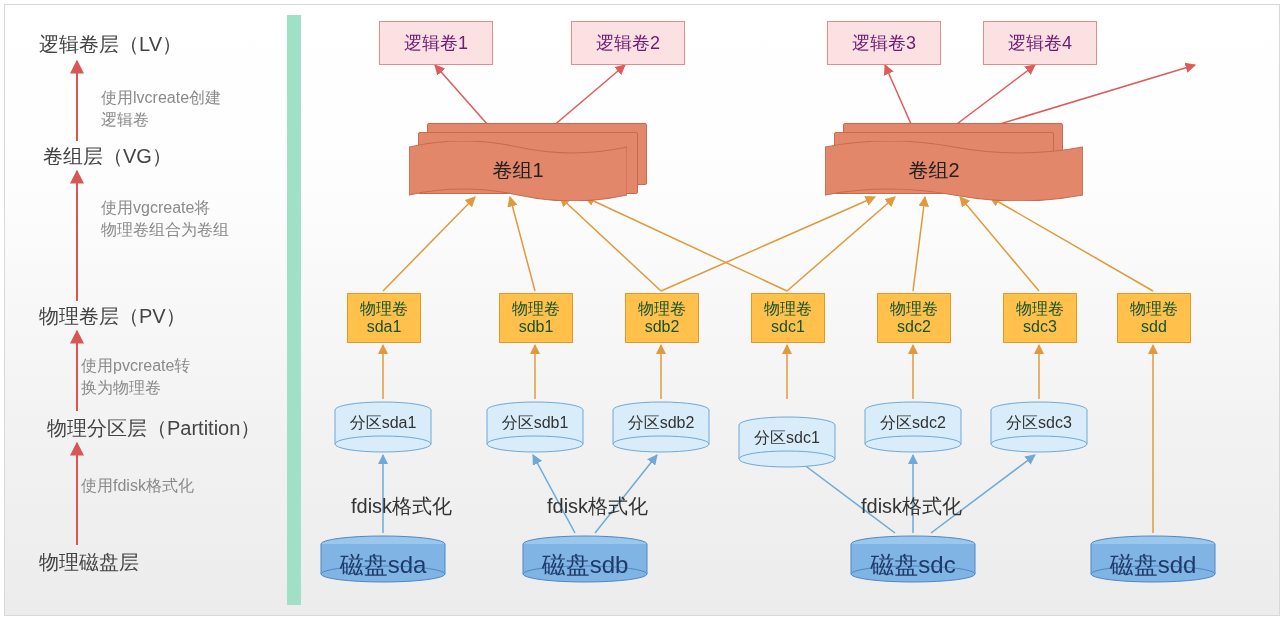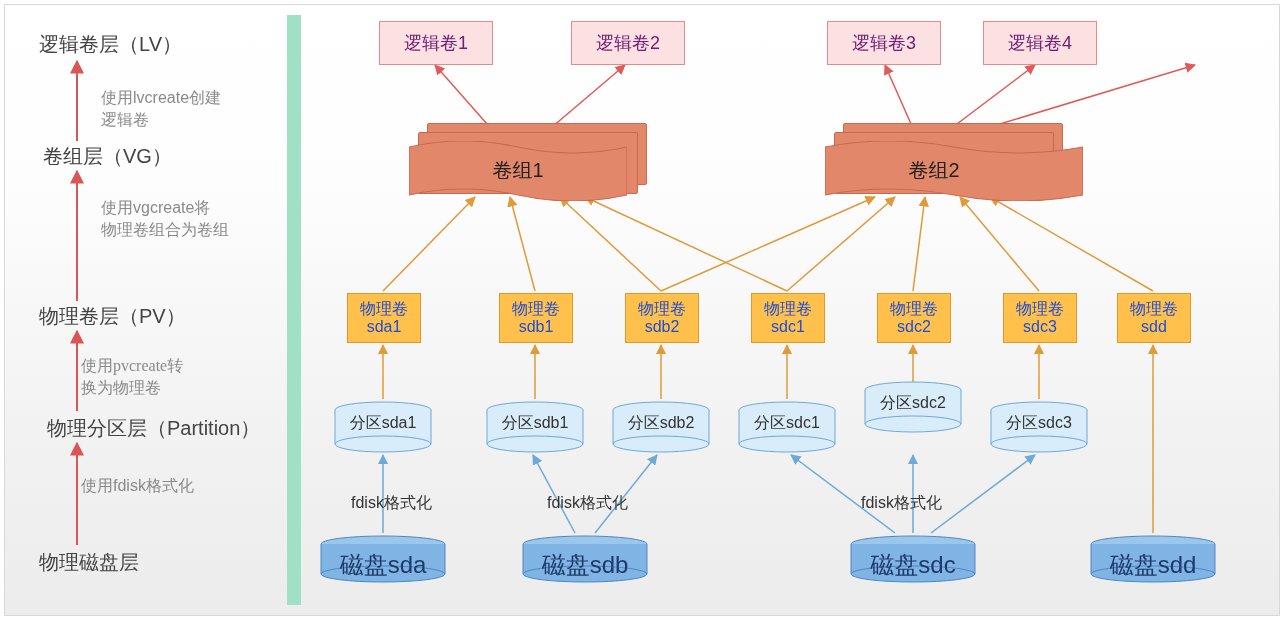--- a/index.html
+++ b/index.html
@@ -28,50 +28,50 @@
   
   .vg-stack{position:absolute;}
   .vg-sheet{position:absolute;width:218px;height:60px;border:1px solid #c76a4f;background:#e3876b;
             border-radius:2px;}
   .vg-front{position:absolute;width:218px;height:60px;}
   .vg-front svg{position:absolute;left:0;top:0;width:100%;height:100%;}
   .vg-text{position:absolute;left:0;top:0;width:218px;height:58px;display:flex;align-items:center;justify-content:center;font-size:20px;color:#222;}
   
   
   .pv{position:absolute;width:72px;height:48px;background:#ffc04c;border:1px solid #e09a2a;
-      display:flex;flex-direction:column;align-items:center;justify-content:center;font-size:16px;color:#1d4ed8;line-height:1.15;}
+      display:flex;flex-direction:column;align-items:center;justify-content:center;font-size:16px;color:#14532d;line-height:1.15;}
   
   
   .part{position:absolute;width:100px;height:54px;}
   .part svg{position:absolute;left:0;top:0;width:100%;height:100%;}
   .part .t{position:absolute;left:0;top:12px;width:100%;text-align:center;font-size:16px;color:#333;}
   
   
   .disk{position:absolute;width:128px;height:50px;}
   .disk svg{position:absolute;left:0;top:0;width:100%;height:100%;}
   .disk .t{position:absolute;left:0;top:14px;width:100%;text-align:center;font-size:24px;color:#1f3a68;}
   
-  .note{position:absolute;font-size:16px;color:#333;white-space:nowrap;}
+  .note{position:absolute;font-size:20px;color:#333;white-space:nowrap;}
   
   svg.arrows{position:absolute;left:0;top:0;width:1276px;height:612px;pointer-events:none;}
 </style>
 </head>
 <body>
 
 <div class="frame">
   <div class="shadow"></div>
 
   <div class="label" style="left:34px;top:26px;">逻辑卷层（LV）</div>
   <div class="label small" style="left:96px;top:82px;white-space:pre;">使用lvcreate创建
 逻辑卷</div>
   <div class="label" style="left:38px;top:138px;">卷组层（VG）</div>
   <div class="label" style="left:34px;top:298px;">物理卷层（PV）</div>
   <div class="label small" style="left:96px;top:192px;white-space:pre;">使用vgcreate将
 物理卷组合为卷组</div>
-  <div class="label small" style="left:76px;top:350px;white-space:pre;font-family:Liberation Serif, serif;">使用pvcreate转
+  <div class="label small" style="left:76px;top:350px;white-space:pre;">使用pvcreate转
 换为物理卷</div>
   <div class="label" style="left:42px;top:410px;">物理分区层（Partition）</div>
   <div class="label small" style="left:76px;top:470px;">使用fdisk格式化</div>
   <div class="label" style="left:34px;top:544px;">物理磁盘层</div>
 
   <div class="divider"></div>
 
   <svg class="arrows">
     <defs>
       <marker id="arRed" viewBox="0 0 10 10" refX="9" refY="5" markerWidth="7" markerHeight="7" orient="auto-start-reverse">
@@ -213,31 +213,31 @@
   <div class="part" style="left:606px;top:396px;">
     <svg viewBox="0 0 100 54">
         <ellipse cx="50" cy="9" rx="48" ry="8" fill="#d9ecf9" stroke="#6ea9d7"></ellipse>
         <rect x="2" y="9" width="96" height="34" fill="#d9ecf9"></rect>
         <line x1="2" y1="9" x2="2" y2="43" stroke="#6ea9d7"></line>
         <line x1="98" y1="9" x2="98" y2="43" stroke="#6ea9d7"></line>
         <ellipse cx="50" cy="43" rx="48" ry="8" fill="#d9ecf9" stroke="#6ea9d7"></ellipse>
       </svg>
     <div class="t">分区sdb2</div>
   </div>
-  <div class="part" style="left:732px;top:396px;">
+  <div class="part" style="left:732px;top:411px;">
     <svg viewBox="0 0 100 54">
         <ellipse cx="50" cy="9" rx="48" ry="8" fill="#d9ecf9" stroke="#6ea9d7"></ellipse>
         <rect x="2" y="9" width="96" height="34" fill="#d9ecf9"></rect>
         <line x1="2" y1="9" x2="2" y2="43" stroke="#6ea9d7"></line>
         <line x1="98" y1="9" x2="98" y2="43" stroke="#6ea9d7"></line>
         <ellipse cx="50" cy="43" rx="48" ry="8" fill="#d9ecf9" stroke="#6ea9d7"></ellipse>
       </svg>
     <div class="t">分区sdc1</div>
   </div>
-  <div class="part" style="left:858px;top:376px;">
+  <div class="part" style="left:858px;top:396px;">
     <svg viewBox="0 0 100 54">
         <ellipse cx="50" cy="9" rx="48" ry="8" fill="#d9ecf9" stroke="#6ea9d7"></ellipse>
         <rect x="2" y="9" width="96" height="34" fill="#d9ecf9"></rect>
         <line x1="2" y1="9" x2="2" y2="43" stroke="#6ea9d7"></line>
         <line x1="98" y1="9" x2="98" y2="43" stroke="#6ea9d7"></line>
         <ellipse cx="50" cy="43" rx="48" ry="8" fill="#d9ecf9" stroke="#6ea9d7"></ellipse>
       </svg>
     <div class="t">分区sdc2</div>
   </div>
   <div class="part" style="left:984px;top:396px;">

